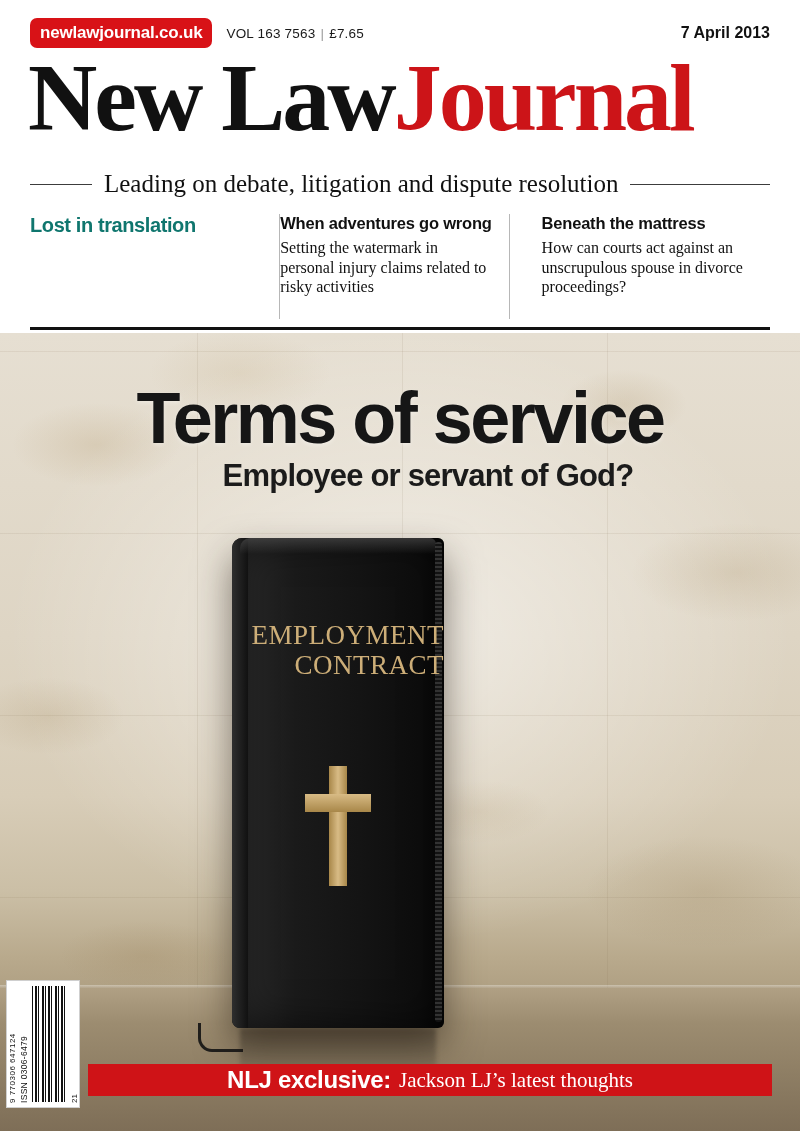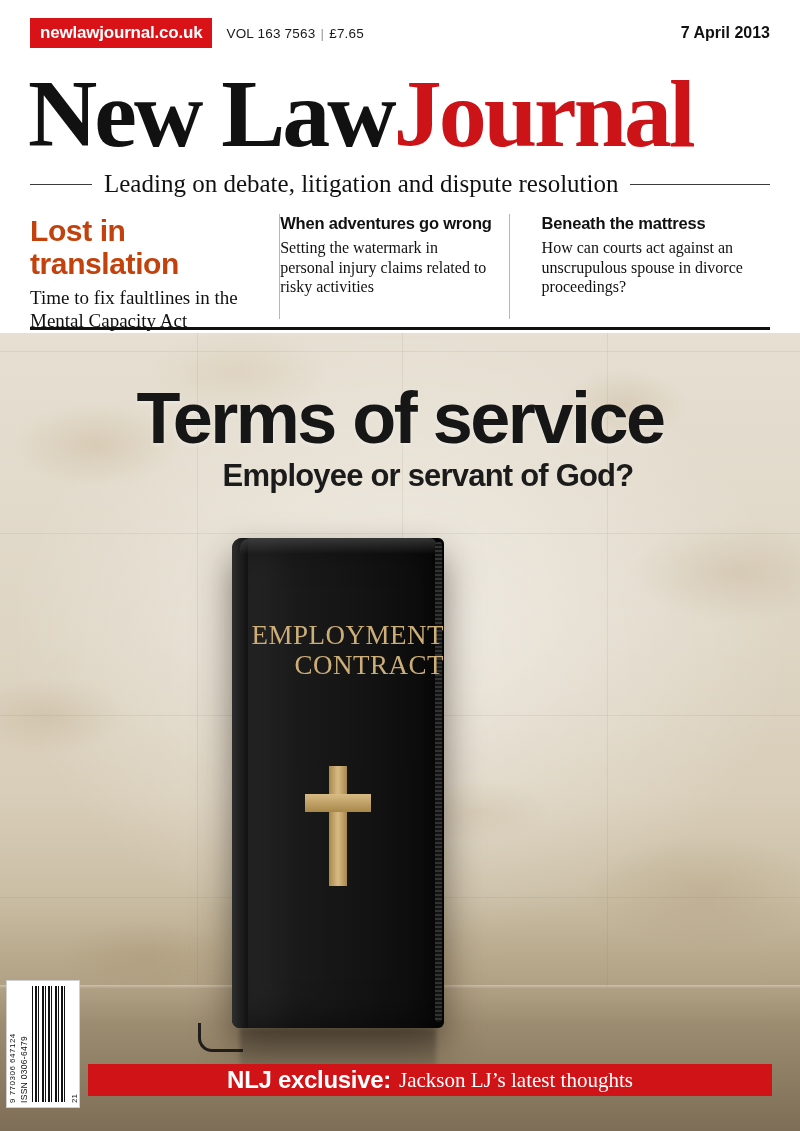--- a/index.html
+++ b/index.html
@@ -31,20 +31,21 @@
   }
   .url-badge {
     background: #d81217;
     color: #ffffff;
     font-weight: bold;
     font-size: 17px;
     padding: 6px 10px 7px 10px;
     line-height: 1;
     letter-spacing: -0.2px;
     white-space: nowrap;
+    border-radius: 7px;
   }
   .vol {
     font-family: "Liberation Sans", sans-serif;
     font-size: 13.5px;
     color: #1a1a1a;
     margin-left: 14px;
     white-space: nowrap;
     letter-spacing: 0.2px;
   }
   .vol .sep {
@@ -55,21 +56,21 @@
     margin-left: auto;
     font-size: 16px;
     font-weight: bold;
     color: #111111;
     white-space: nowrap;
   }
 
   
   .logo {
     position: absolute;
-    top: 64px;
+    top: 48px;
     left: 28px;
     right: 28px;
     height: 100px;
     font-family: "Liberation Serif", serif;
     font-weight: bold;
     font-size: 96px;
     line-height: 100px;
     letter-spacing: -3px;
     white-space: nowrap;
   }
@@ -112,25 +113,25 @@
   .teaser {
     padding-right: 16px;
   }
   .teaser.t1 { width: 258px; }
   .teaser.t2 { width: 235px; border-left: 1px solid #b7b7b7; padding-left: 0; }
   .teaser.t3 { width: 235px; border-left: 1px solid #b7b7b7; padding-left: 32px; }
 
   .teaser .head-lg {
     font-family: "Liberation Sans", sans-serif;
     font-weight: bold;
-    font-size: 30px;
-    color: #c2410c;
+    font-size: 20px;
+    color: #0f766e;
     line-height: 1.1;
     letter-spacing: -0.4px;
-    margin-bottom: 6px;
+    margin-bottom: 19px;
   }
   .teaser .head-sm {
     font-family: "Liberation Sans", sans-serif;
     font-weight: bold;
     font-size: 16.5px;
     color: #111111;
     line-height: 1.15;
     letter-spacing: -0.2px;
     margin-bottom: 5px;
   }
@@ -425,21 +426,20 @@
 
   <div class="tagline-wrap">
     <div class="tagline-rule"></div>
     <div class="tagline">Leading on debate, litigation and dispute resolution</div>
     <div class="tagline-rule right"></div>
   </div>
 
   <div class="teasers">
     <div class="teaser t1">
       <div class="head-lg">Lost in translation</div>
-      <div class="body-lg">Time to fix faultlines in the Mental Capacity Act</div>
     </div>
     <div class="teaser t2">
       <div class="head-sm">When adventures go wrong</div>
       <div class="body-sm">Setting the watermark in personal injury claims related to risky activities</div>
     </div>
     <div class="teaser t3">
       <div class="head-sm">Beneath the mattress</div>
       <div class="body-sm">How can courts act against an unscrupulous spouse in divorce proceedings?</div>
     </div>
   </div>

